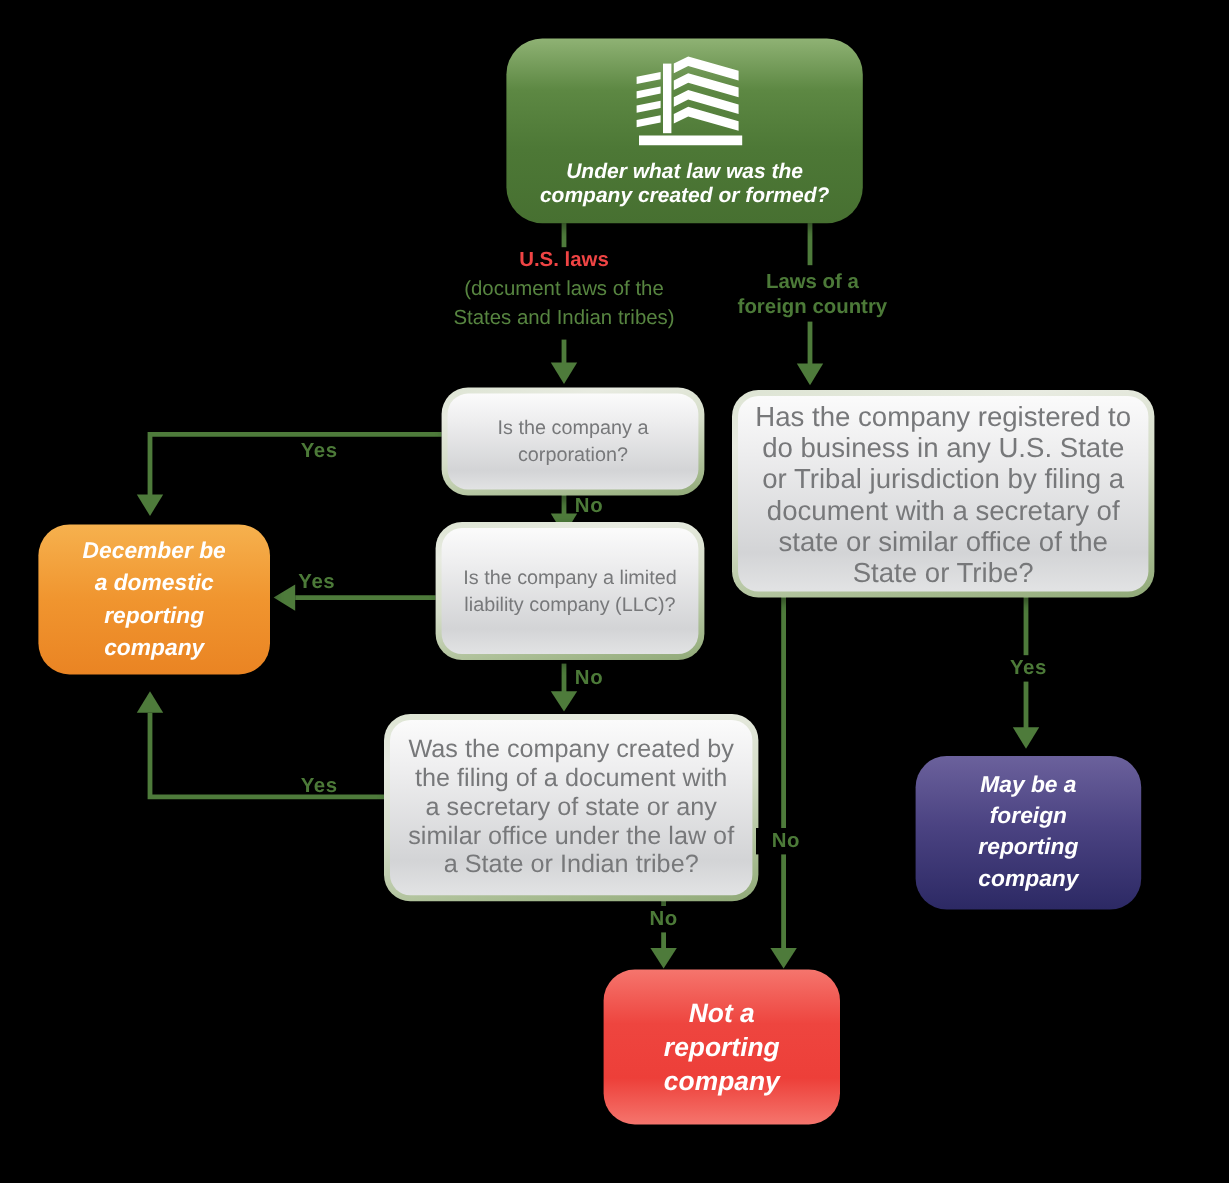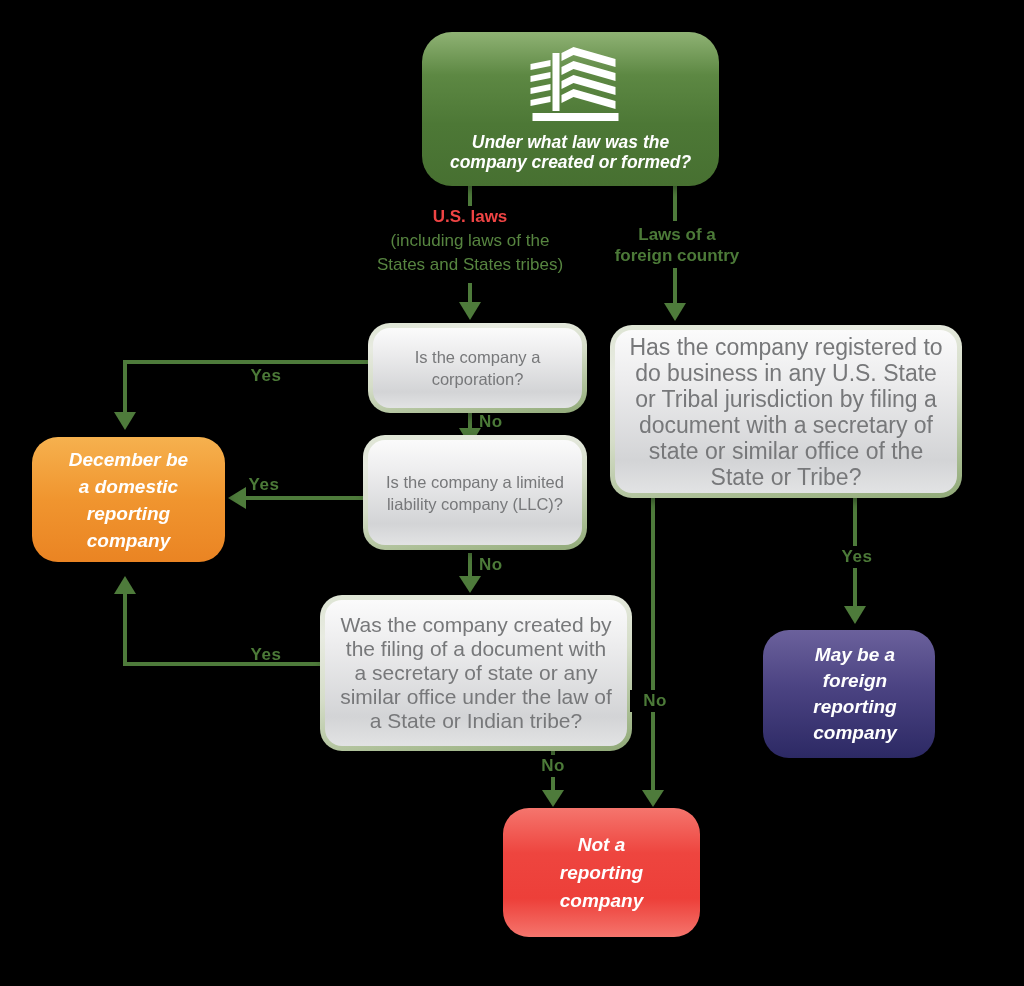--- a/index.html
+++ b/index.html
@@ -35,21 +35,21 @@
   #root-box{
     border-radius:30px;justify-content:flex-start;
     background:linear-gradient(180deg,#8FB274 0%,#5d8843 28%,#4d7836 60%,#477031 100%);
   }
   #root-box .root-q{font-size:17.5px;line-height:20px;width:256px;margin-top:9px;}
   #outcome-domestic{background:linear-gradient(180deg,#F6B14E 0%,#F0952F 50%,#EA8423 100%);
     font-size:19px;line-height:27px;}
   #outcome-foreign{background:linear-gradient(180deg,#6B619C 0%,#4B4382 45%,#2C2964 100%);
     font-size:19px;line-height:26px;}
   #outcome-not{background:linear-gradient(180deg,#F5756D 0%,#EE453F 35%,#ED3F39 70%,#F5756D 100%);
-    font-size:19px;line-height:28px;}
+    font-size:22px;line-height:28px;}
   .cbox .narrow{width:130px;}
 
   
   .branch-label{
     position:absolute;text-align:center;color:#578540;font-size:17px;line-height:24px;
   }
   .branch-label .b{font-weight:bold;color:#ef4444;}
   .edge-label{
     position:absolute;font-weight:bold;font-size:17px;color:#4C7A38;
     letter-spacing:0.5px;text-align:center;
@@ -115,21 +115,21 @@
         <polygon points="43,36 55,30 97,42 97,50 55,38 43,44"></polygon>
         <polygon points="43,50 55,44 97,56 97,64 55,52 43,58"></polygon>
         <polygon points="14,68 100,68 100,76 14,76"></polygon>
       </g>
     </svg>
     <div class="root-q">Under what law was the company created or formed?</div>
   </div>
 
   <div class="branch-label" style="left:350px;top:205px;width:240px;">
     <div class="b">U.S. laws</div>
-    <div style="width:200px;margin:0 auto;">(including laws of the States and States tribes)</div>
+    <div style="width:200px;margin:0 auto;">(document laws of the States and Indian tribes)</div>
   </div>
   <div class="branch-label b" style="left:592px;top:224px;width:170px;font-weight:bold;color:#4C7A38;line-height:21px;">
     <div style="width:130px;margin:0 auto;">Laws of a foreign country</div>
   </div>
 
   <div class="qbox q-small" style="left:368px;top:323px;width:209px;height:80px;">
     <div class="qbox-in">Is the company a corporation?</div>
   </div>
 
   <div class="qbox q-small" style="left:363px;top:435px;width:214px;height:105px;">
@@ -141,21 +141,21 @@
   </div>
 
   <div class="qbox q-xlarge" style="left:610px;top:325px;width:342px;height:163px;">
     <div class="qbox-in">Has the company registered to do business in any U.S. State or Tribal jurisdiction by filing a document with a secretary of state or similar office of the State or Tribe?</div>
   </div>
 
   <div class="cbox" id="outcome-domestic" style="left:32px;top:437px;width:193px;height:125px;">
     <div class="narrow">December be a domestic reporting company</div>
   </div>
 
-  <div class="cbox" id="outcome-foreign" style="left:763px;top:630px;width:160px;height:128px;padding-left:12px;">
+  <div class="cbox" id="outcome-foreign" style="left:763px;top:630px;width:188px;height:128px;">
     <div class="narrow">May be a foreign reporting company</div>
   </div>
 
   <div class="cbox" id="outcome-not" style="left:503px;top:808px;width:197px;height:129px;">
     <div class="narrow">Not a reporting company</div>
   </div>
 
   <div class="edge-label" style="left:238px;top:366px;width:56px;">Yes</div>
   <div class="edge-label" style="left:479px;top:412px;width:40px;text-align:left;">No</div>
   <div class="edge-label" style="left:236px;top:475px;width:56px;">Yes</div>

